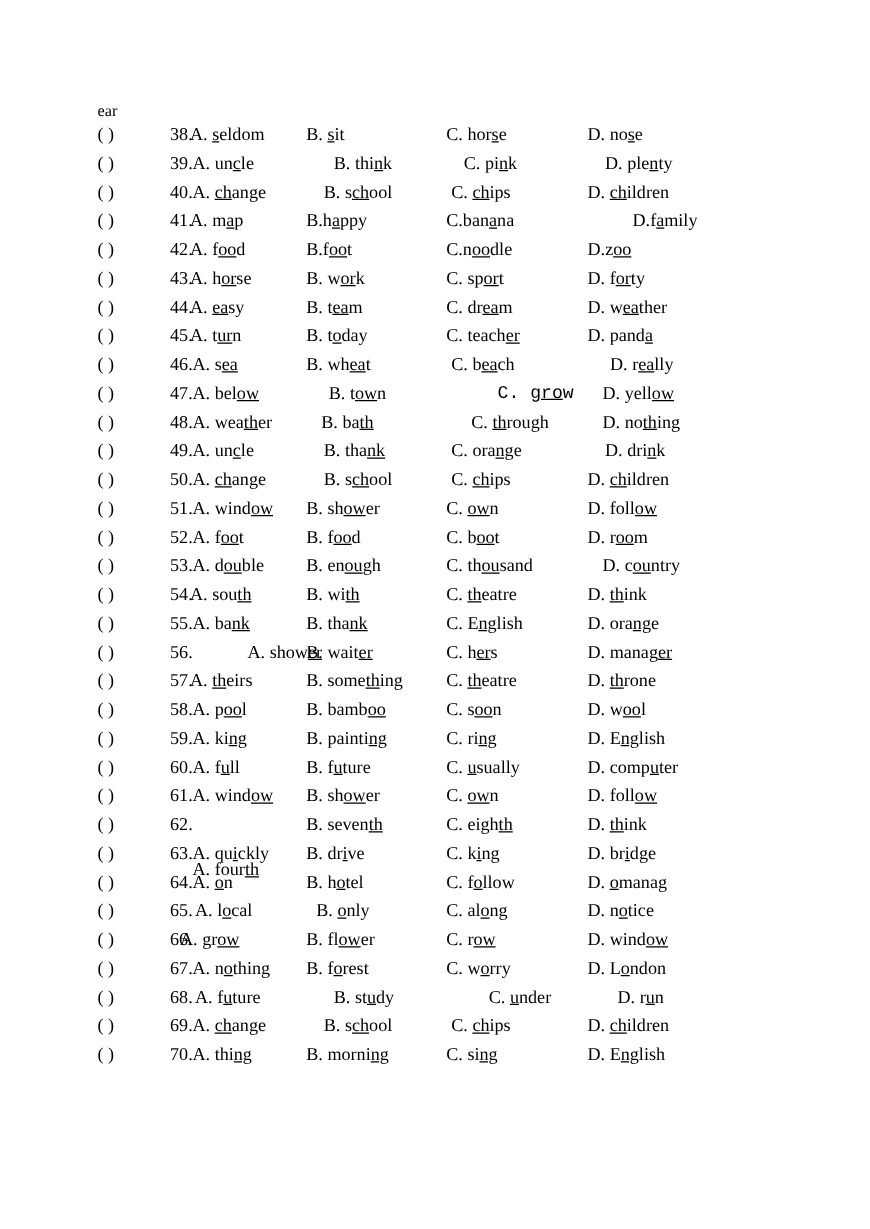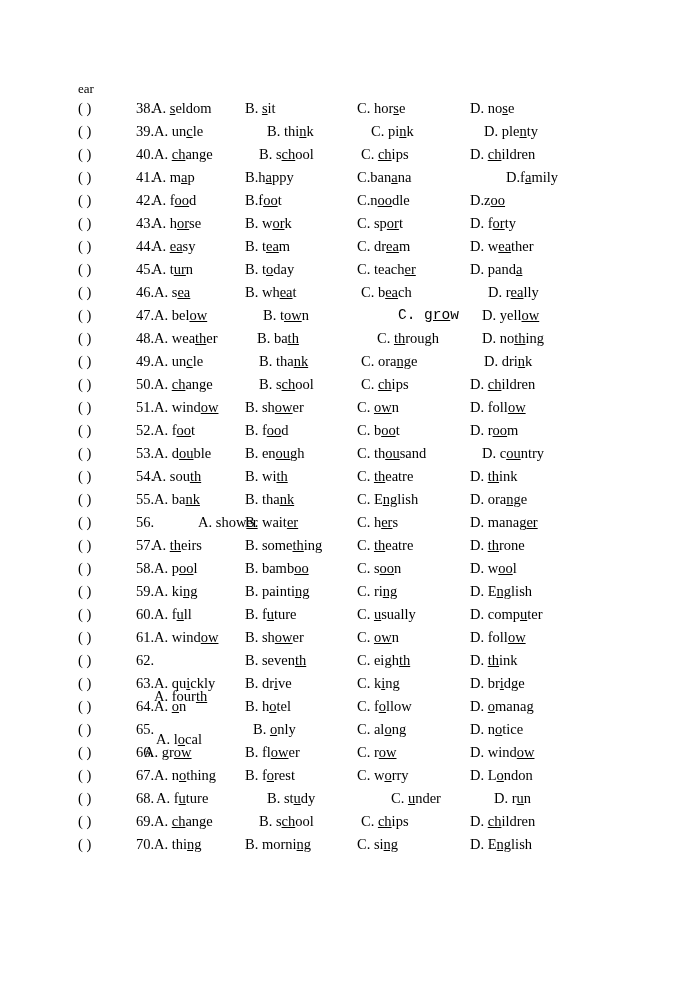--- a/index.html
+++ b/index.html
@@ -275,21 +275,21 @@
         <span class="cell c-brackets">(          )</span>
         <span class="cell c-num">64.</span>
         <span class="cell c-a" style="left: 154px;"><span>A.</span>&nbsp;<span><span></span><u>o</u><span>n</span></span></span>
         <span class="cell c-b" style="left: 245px;"><span>B.</span>&nbsp;<span><span>h</span><u>o</u><span>tel</span></span></span>
         <span class="cell c-c" style="left: 357px;"><span>C.</span>&nbsp;<span><span>f</span><u>o</u><span>llow</span></span></span>
         <span class="cell c-d" style="left: 470px;"><span>D.</span>&nbsp;<span><span></span><u>o</u><span>manag</span></span></span>
       </div>
       <div class="qrow">
         <span class="cell c-brackets">(          )</span>
         <span class="cell c-num">65.</span>
-        <span class="cell c-a" style="left: 156px; margin-top: 10px;"><span>A.</span>&nbsp;<span><span>l</span><u>o</u><span>cal</span></span></span>
+        <span class="cell c-a" style="left: 156px;"><span>A.</span>&nbsp;<span><span>l</span><u>o</u><span>cal</span></span></span>
         <span class="cell c-b" style="left: 253px;"><span>B.</span>&nbsp;<span><span></span><u>o</u><span>nly</span></span></span>
         <span class="cell c-c" style="left: 357px;"><span>C.</span>&nbsp;<span><span>al</span><u>o</u><span>ng</span></span></span>
         <span class="cell c-d" style="left: 470px;"><span>D.</span>&nbsp;<span><span>n</span><u>o</u><span>tice</span></span></span>
       </div>
       <div class="qrow">
         <span class="cell c-brackets">(          )</span>
         <span class="cell c-num">66.</span>
         <span class="cell c-a" style="left: 144px;"><span>A.</span>&nbsp;<span><span>gr</span><u>ow</u><span></span></span></span>
         <span class="cell c-b" style="left: 245px;"><span>B.</span>&nbsp;<span><span>fl</span><u>ow</u><span>er</span></span></span>
         <span class="cell c-c" style="left: 357px;"><span>C.</span>&nbsp;<span><span>r</span><u>ow</u><span></span></span></span>

